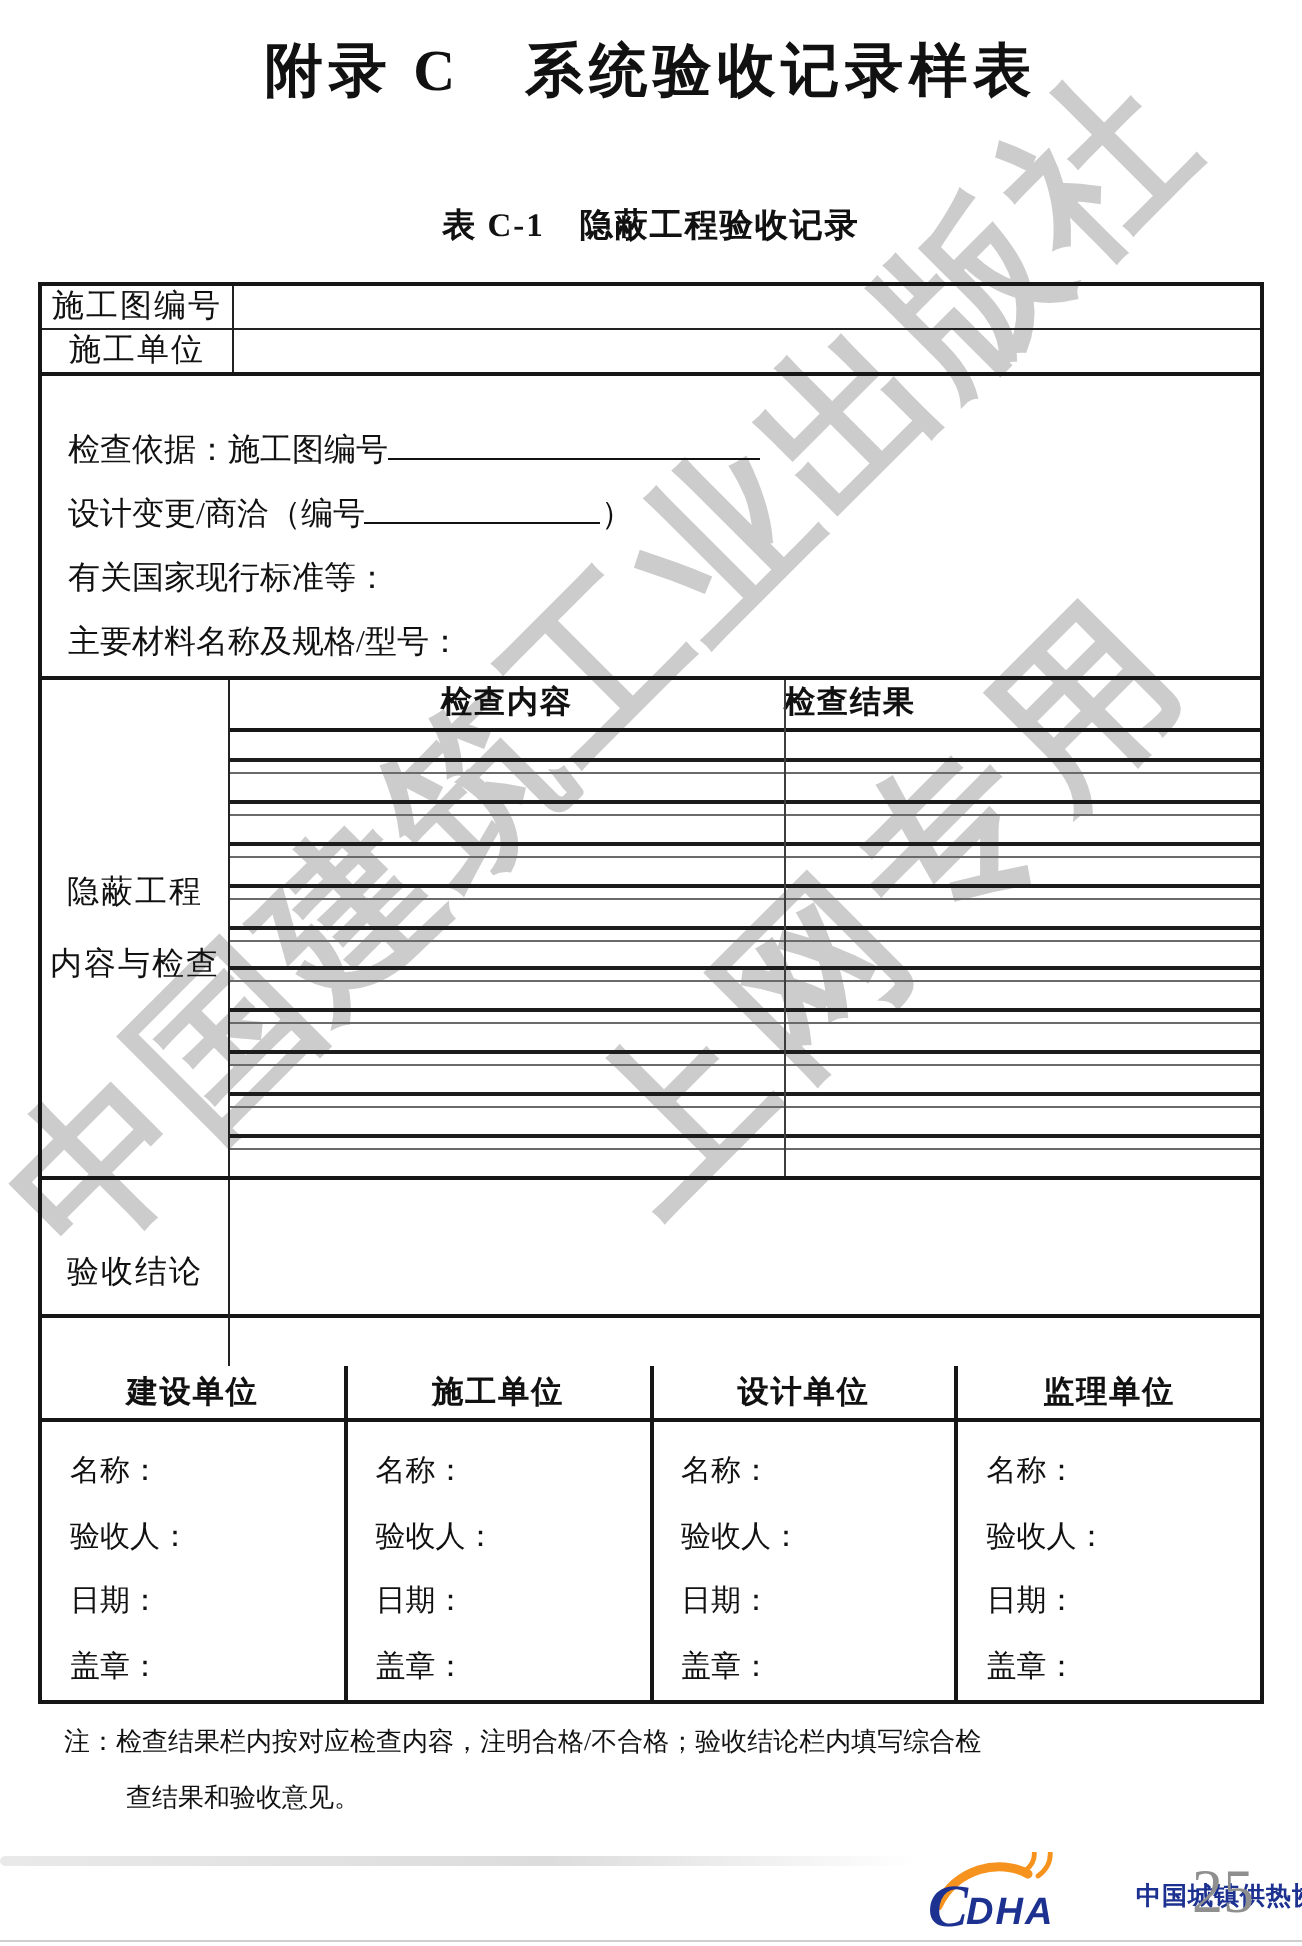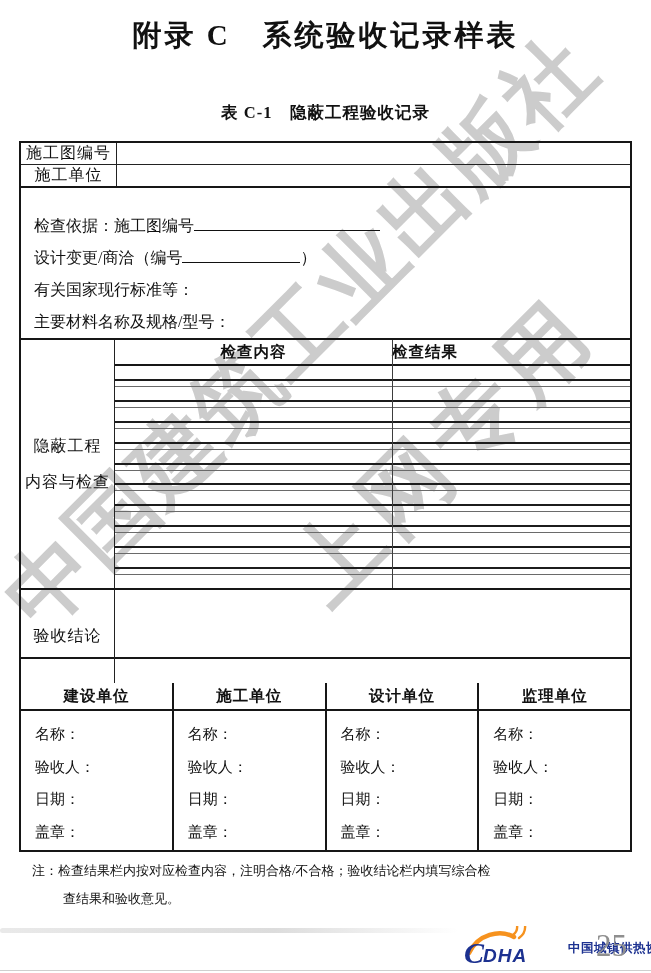--- a/index.html
+++ b/index.html
@@ -64,21 +64,21 @@
   
   .concl{height:67px;border-bottom:2px solid #161616;display:flex;flex-direction:column;}
   .concl .lab{width:93px;flex:0 0 93px;}
   
   .signoff{flex:1;display:flex;flex-direction:column;}
   .so-head{height:26px;flex:0 0 26px;display:flex;border-bottom:2px solid #161616;margin-top:24px;}
   .so-body{flex:1;display:flex;}
   .so-cell{flex:1;border-right:2px solid #161616;}
   .so-cell:last-child{border-right:none;}
   .so-h{display:flex;align-items:center;justify-content:center;font-size:15.5px;font-weight:600;letter-spacing:1px;}
-  .so-b{padding:9px 0 0 14px;font-size:15px;font-family:Liberation Mono, monospace;}
+  .so-b{padding:9px 0 0 14px;font-size:15px;}
   .so-line{line-height:32.5px;}
   
   .note{position:absolute;z-index:2;left:32px;top:857px;width:598px;font-size:13px;line-height:27.5px;}
   .note .n2{margin-left:31px;}
   
   .footer{position:absolute;z-index:2;left:0;top:922px;width:651px;height:50px;}
   .logo{position:absolute;left:464px;top:4px;width:64px;height:42px;}
   .orgname{
     position:absolute;left:532px;top:18px;font-size:12.5px;font-weight:700;
     color:#1c3190;letter-spacing:.5px;white-space:nowrap;

